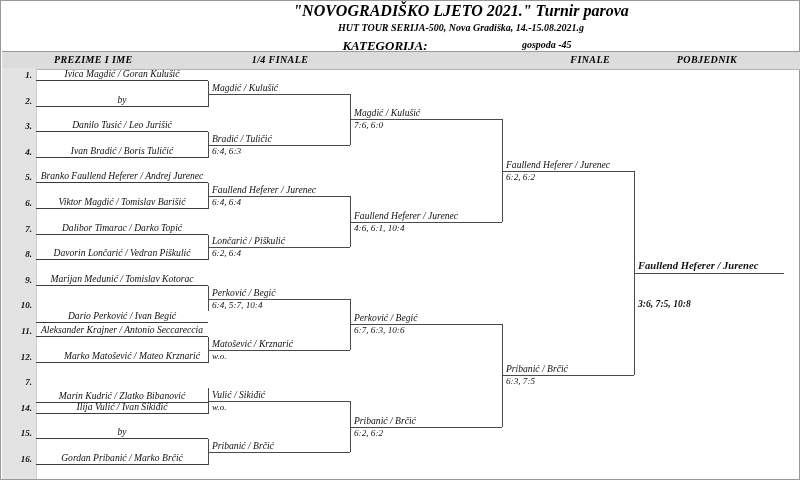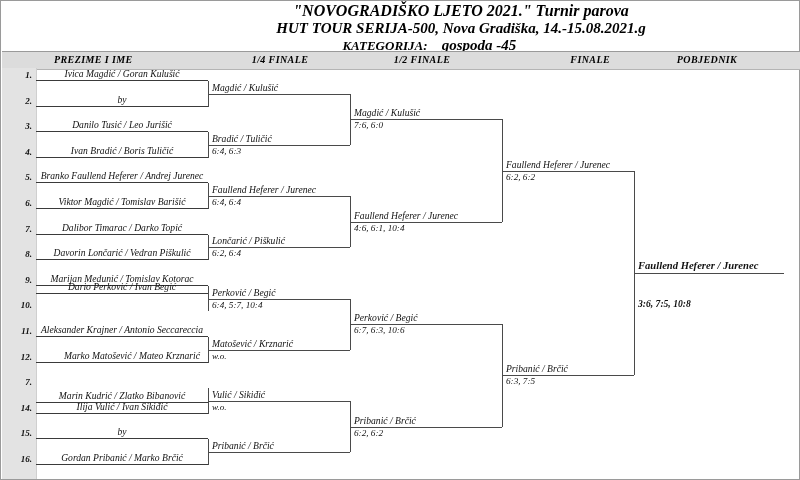--- a/index.html
+++ b/index.html
@@ -44,26 +44,26 @@
   }
   .logo .ntour{
     position:absolute;right:8px;bottom:3px;color:#f3efe6;
     font-family:"Liberation Sans", sans-serif;font-size:10px;
     font-weight:bold;letter-spacing:2px;
   }
 
   
   .title-block{position:absolute;left:160px;top:1px;width:600px;text-align:center;}
   .t-main{font-size:16px;font-weight:bold;font-style:italic;line-height:18px;white-space:nowrap;}
-  .t-sub {font-size:15px;font-weight:bold;font-style:italic;line-height:16px;white-space:nowrap;}
+  .t-sub {font-size:10px;font-weight:bold;font-style:italic;line-height:16px;white-space:nowrap;}
   .t-cat-row{display:flex;justify-content:center;align-items:flex-end;gap:6px;line-height:16px;margin-top:1px;}
   .t-cat-lab{font-size:13px;font-weight:bold;font-style:italic;}
   .t-cat-val{
-    font-size:15px;font-weight:bold;font-style:italic;
-    border-bottom:1.5px solid #000;min-width:130px;text-align:left;padding:0 8px;
+    font-size:10px;font-weight:bold;font-style:italic;
+    border-bottom:1.5px solid #000;min-width:130px;text-align:right;padding:0 8px;
   }
 
   
   .colhead{
     position:absolute;left:1px;top:50px;width:798px;height:17px;
     background:#dcdcdc;border-top:1px solid #9a9a9a;border-bottom:1px solid #b4b4b4;
   }
   .colhead span{
     position:absolute;top:2px;
     font-size:10px;font-weight:bold;font-style:italic;letter-spacing:.4px;
@@ -123,21 +123,20 @@
     <div class="t-sub">HUT TOUR SERIJA-500, Nova Gradiška, 14.-15.08.2021.g</div>
     <div class="t-cat-row">
       <span class="t-cat-lab">KATEGORIJA:</span>
       <span class="t-cat-val">gospoda -45</span>
     </div>
   </div>
 
   <div class="colhead">
     <span class="ch-names">PREZIME I IME</span>
     <span class="ch-qf">1/4 FINALE</span>
-    <span class="ch-sf">1/2 FINALE</span>
     <span class="ch-f">FINALE</span>
     <span class="ch-w">POBJEDNIK</span>
   </div>
 
   <div class="board">
     <div class="numcol" id="numcol">
         <div class="n" style="top: 2px;">1.</div>
         <div class="n" style="top: 27.6px;">2.</div>
         <div class="n" style="top: 53.2px;">3.</div>
         <div class="n" style="top: 78.8px;">4.</div>
@@ -157,21 +156,21 @@
     <div id="seeds">
         <div class="seed" style="top: -1px;">Ivica Magdić / Goran Kulušić</div>
         <div class="seed" style="top: 24.6px;">by</div>
         <div class="seed" style="top: 50.2px;">Danilo Tusić / Leo Jurišić</div>
         <div class="seed" style="top: 75.8px;">Ivan Bradić / Boris Tuličić</div>
         <div class="seed" style="top: 101.4px;">Branko Faullend Heferer / Andrej Jurenec</div>
         <div class="seed" style="top: 127px;">Viktor Magdić / Tomislav Barišić</div>
         <div class="seed" style="top: 152.6px;">Dalibor Timarac / Darko Topić</div>
         <div class="seed" style="top: 178.2px;">Davorin Lončarić / Vedran Piškulić</div>
         <div class="seed" style="top: 203.8px;">Marijan Medunić / Tomislav Kotorac</div>
-        <div class="seed" style="top: 212px;">Dario Perković / Ivan Begić</div>
+        <div class="seed" style="top: 241px;">Dario Perković / Ivan Begić</div>
         <div class="seed" style="top: 255px;">Aleksander Krajner / Antonio Seccareccia</div>
         <div class="seed" style="top: 280.6px; padding-left: 20px;">Marko Matošević / Mateo Krznarić</div>
         <div class="seed" style="top: 321px;">Marin Kudrić / Zlatko Bibanović</div>
         <div class="seed" style="top: 331.8px;">Ilija Vulić / Ivan Sikiđić</div>
         <div class="seed" style="top: 357.4px;">by</div>
         <div class="seed" style="top: 383px;">Gordan Pribanić / Marko Brčić</div>
       </div>
     <div id="lines">
         <div class="vline" style="left: 206px; top: 13px; height: 25.6px;"></div>
         <div class="hline" style="left: 206px; top: 25.8px; width: 142px;"></div>

